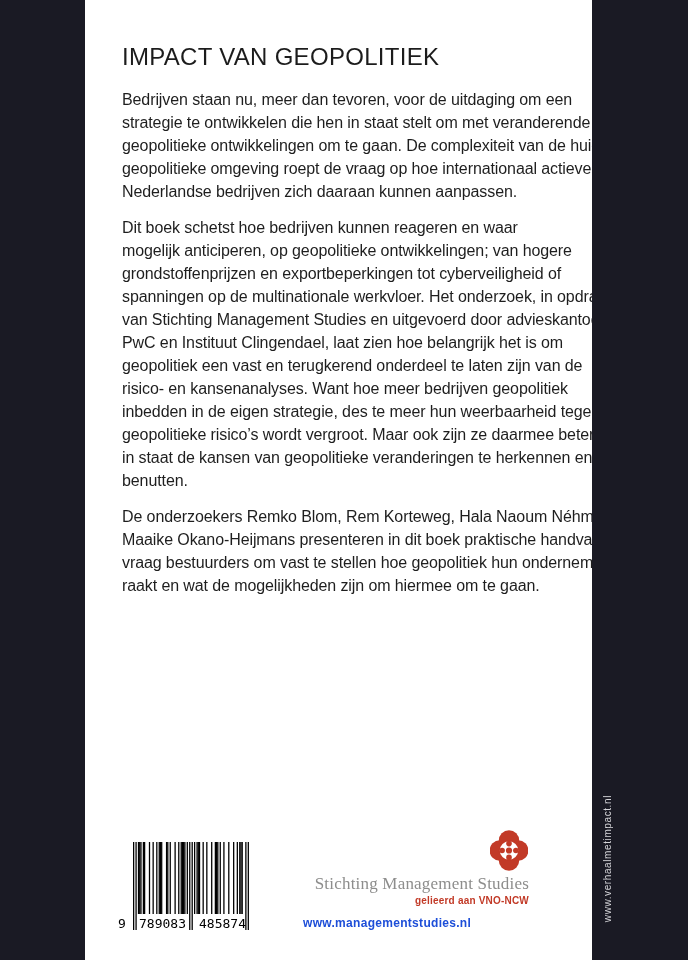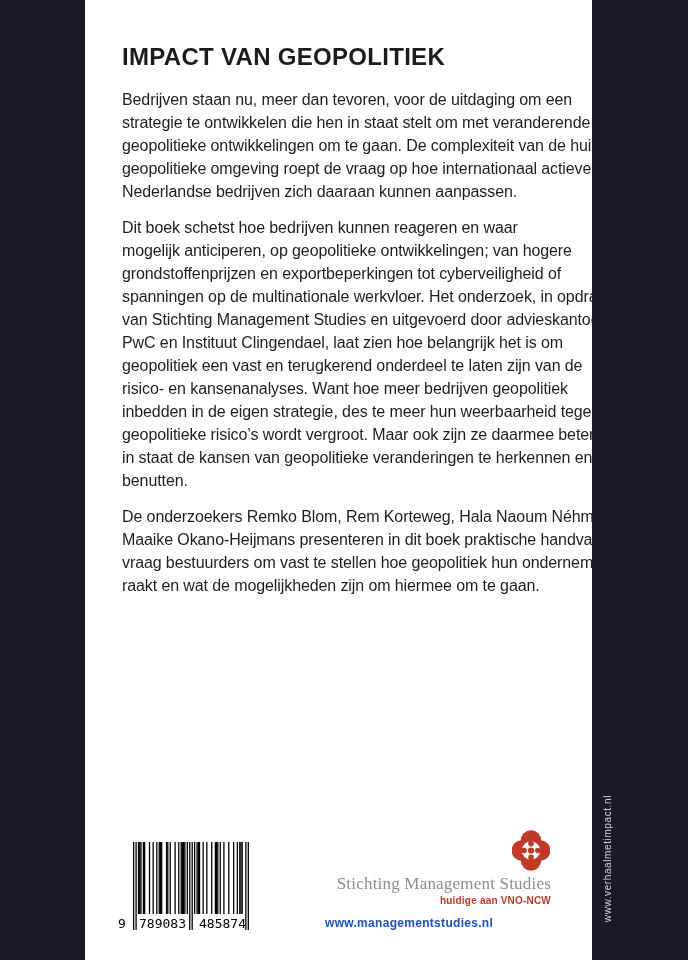--- a/index.html
+++ b/index.html
@@ -25,21 +25,21 @@
   .bar.right { width: 96px; position: relative; }
   .content {
     position: relative;
     width: 507px;
     height: 960px;
     background: #ffffff;
     padding: 44px 20px 0 37px;
   }
   h1.title {
     font-size: 24px;
-    font-weight: bold;
+    font-weight: normal;
     letter-spacing: 0.3px;
     color: #1c1c1c;
     line-height: 26px;
     margin-bottom: 18px;
     white-space: pre;
   }
   p.blurb {
     font-size: 16px;
     line-height: 23px;
     letter-spacing: -0.1px;
@@ -64,21 +64,21 @@
     font-size: 13px;
     color: #000;
   }
   .digits span { position: absolute; top: 0; display: inline-block; }
   .digits .d-first { left: 0; }
   .digits .d-left  { left: 19px; width: 51px; text-align: center; }
   .digits .d-right { left: 77px; width: 51px; text-align: right; }
   
   .publisher {
     position: absolute;
-    right: 41px;
+    right: 63px;
     bottom: 30px;
     width: 226px;
     display: flex;
     flex-direction: column;
     align-items: flex-end;
     justify-content: center;
   }
   .logo-icon { width: 38px; height: 44px; margin-right: 1px; }
   .pub-name {
     font-family: "Liberation Serif", serif;
@@ -222,21 +222,21 @@
           <g fill="#c23a27">
             <circle cx="19" cy="21.5" r="3.1"></circle>
             <circle cx="19" cy="14.6" r="2.8"></circle>
             <circle cx="12.1" cy="21.5" r="2.8"></circle>
             <circle cx="25.9" cy="21.5" r="2.8"></circle>
             <circle cx="19" cy="28.4" r="2.8"></circle>
           </g>
         </svg>
       </div>
       <div class="pub-name">Stichting Management Studies</div>
-      <div class="pub-tagline">huidige aan VNO-NCW</div>
+      <div class="pub-tagline">gelieerd aan VNO-NCW</div>
       <div class="pub-site">www.managementstudies.nl</div>
     </div>
 
   </div>
 
   <div class="bar right">
     <span class="spine-url">www.verhaalmetimpact.nl</span>
   </div>
 
 </div>

